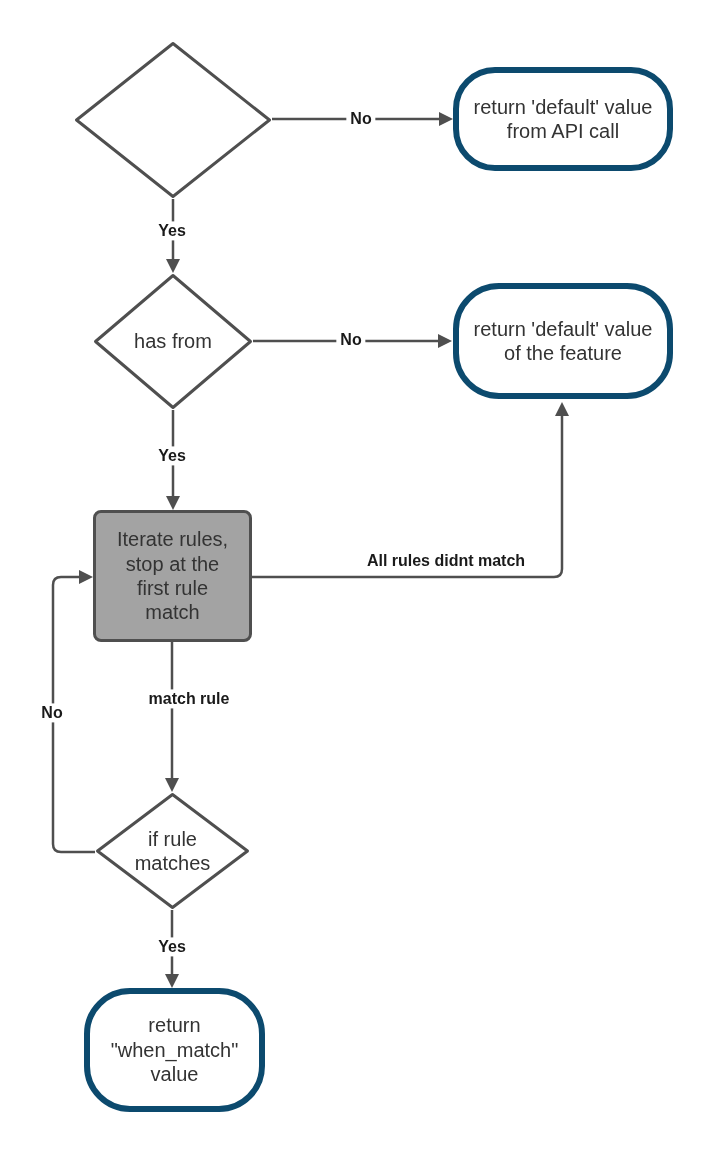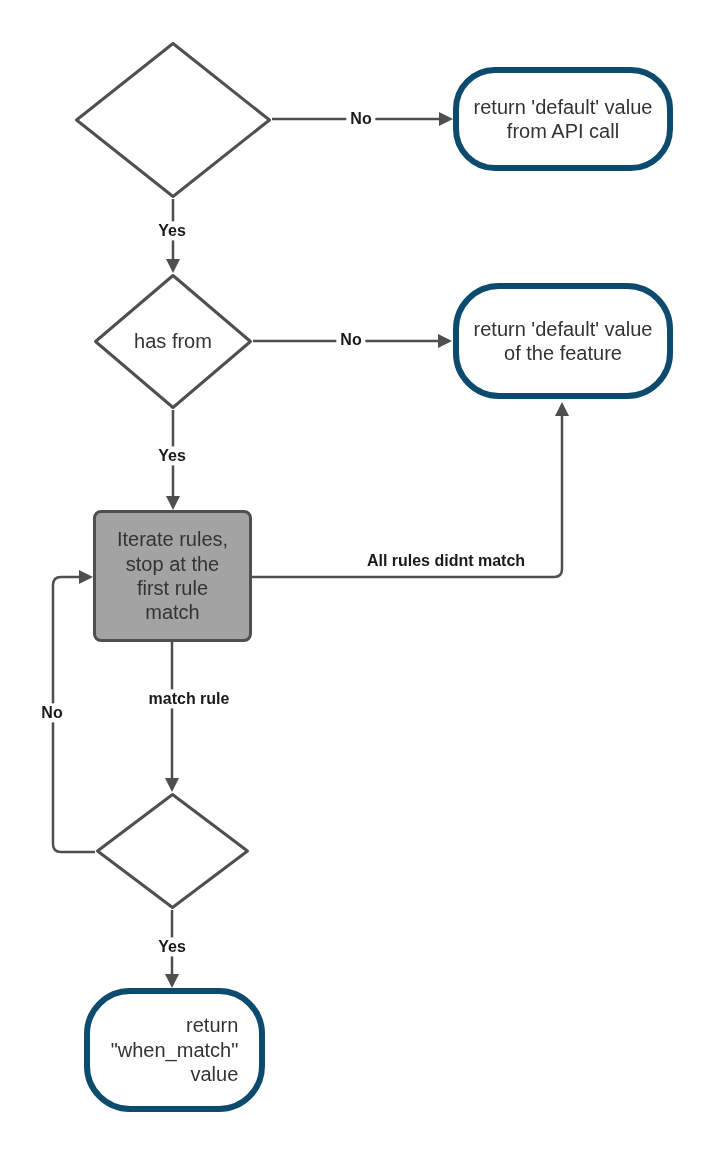--- a/index.html
+++ b/index.html
@@ -123,23 +123,25 @@
     <div class="node-label">Iterate rules,
 stop at the
 first rule
 match</div>
   </div>
 
   <div class="node decision" style="left:95px; top:792px; width:155px; height:118px;">
     <svg width="155" height="118" viewBox="0 0 155 118">
       <polygon points="77.5,2.5 152.5,59 77.5,115.5 2.5,59" fill="#ffffff" stroke="#4f4f4f" stroke-width="3" stroke-linejoin="round"></polygon>
     </svg>
+    <div class="node-label">if rule
+matches</div>
   </div>
 
-  <div class="node terminator" style="left:84px; top:988px; width:181px; height:124px; border-radius:46px;text-align:right;">
+  <div class="node terminator" style="left:84px; top:988px; width:181px; height:124px; border-radius:46px;">
     <div class="node-label">return
 "when_match"
 value</div>
   </div>
 
   <div class="edge-label" style="left:361px; top:119px;">No</div>
   <div class="edge-label" style="left:172px; top:231px;">Yes</div>
   <div class="edge-label" style="left:351px; top:340px;">No</div>
   <div class="edge-label" style="left:172px; top:456px;">Yes</div>
   <div class="edge-label" style="left:406px; top:561px;margin-left:40px;">All rules didnt match</div>

